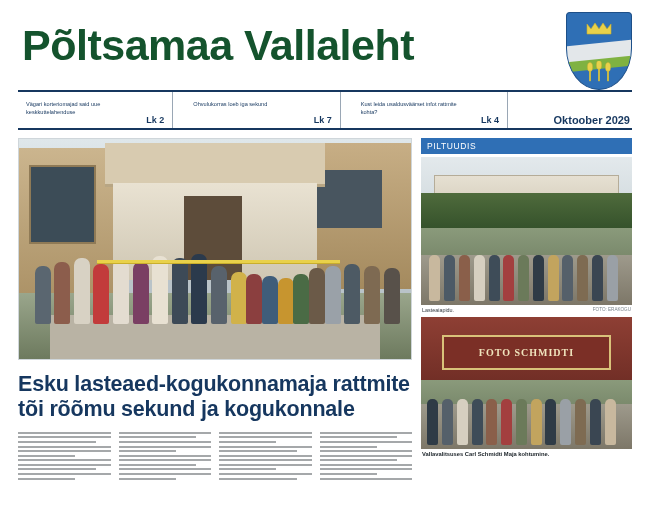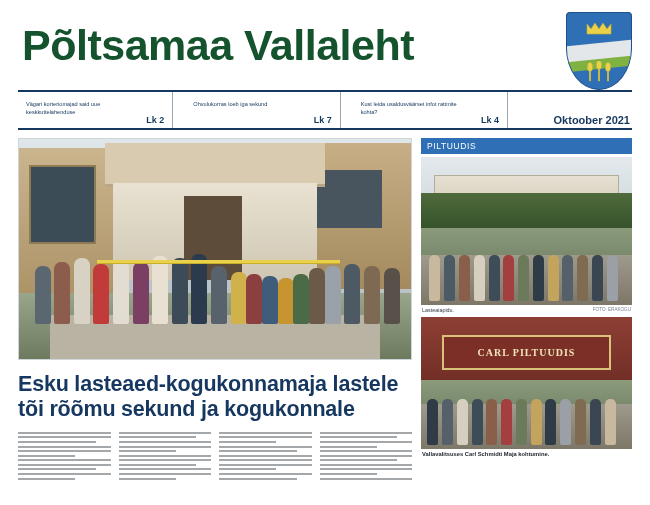--- a/index.html
+++ b/index.html
@@ -306,21 +306,21 @@
       <div class="teaser-page">Lk 2</div>
     </div>
     <div class="teaser">
       <div class="teaser-text">Ohvulukorras loeb iga sekund</div>
       <div class="teaser-page">Lk 7</div>
     </div>
     <div class="teaser">
       <div class="teaser-text">Kust leida usaldusväärset infot rattmite kohta?</div>
       <div class="teaser-page">Lk 4</div>
     </div>
-    <div class="issue-date">Oktoober  2021</div>
+    <div class="issue-date">Oktoober  2029</div>
   </div>
 
   <div class="body-area">
 
     <div class="col-main">
 
       <div class="lead-photo">
         <div class="lp-sky"></div>
         <div class="lp-bldg-left"></div>
         <div class="lp-bldg-right"></div>
@@ -348,21 +348,21 @@
           <div class="lp-person" style="left:74%; background:#6b5a48; height:56px;"></div>
           <div class="lp-person" style="left:78%; background:#9aa1a8; height:58px;"></div>
           <div class="lp-person" style="left:83%; background:#4d5a64; height:60px;"></div>
           <div class="lp-person" style="left:88%; background:#7e6a52; height:58px;"></div>
           <div class="lp-person" style="left:93%; background:#58514a; height:56px;"></div>
         </div>
         <div class="lp-ribbon"></div>
       </div>
 
       <h1 class="headline">
-        <span>Esku lasteaed-kogukonnamaja lastele</span><br>
+        <span>Esku lasteaed-kogukonnamaja rattmite</span><br>
         <span>tõi rõõmu sekund ja kogukonnale</span>
       </h1>
 
       <div class="article-cols">
         <div class="article-col">
           <div class="fakeline"></div>
             <div class="fakeline"></div>
             <div class="fakeline mid"></div>
           <div class="fakeline"></div>
             <div class="fakeline"></div>
@@ -439,21 +439,21 @@
         <div class="sp-person" style="left:88%; background:#9aa0a6;"></div>
       </div>
       <div class="caption">
         <span>Lasteaiapidu.</span>
         <span class="credit">FOTO: ERAKOGU</span>
       </div>
 
       <div class="side-photo sp2">
         <div class="sp-facade"></div>
         <div class="sp-sign">
-          <span>CARL PILTUUDIS</span>
+          <span>FOTO SCHMIDTI</span>
         </div>
         <div class="sp-ground"></div>
         <div class="sp-floor"></div>
         <div class="sp-person" style="left:3%;  background:#2f3b46;"></div>
         <div class="sp-person" style="left:10%; background:#55606a;"></div>
         <div class="sp-person" style="left:17%; background:#d6cfc0;"></div>
         <div class="sp-person" style="left:24%; background:#3e4c58;"></div>
         <div class="sp-person" style="left:31%; background:#8a5f4a;"></div>
         <div class="sp-person" style="left:38%; background:#a33f3f;"></div>
         <div class="sp-person" style="left:45%; background:#6b7a5a;"></div>

